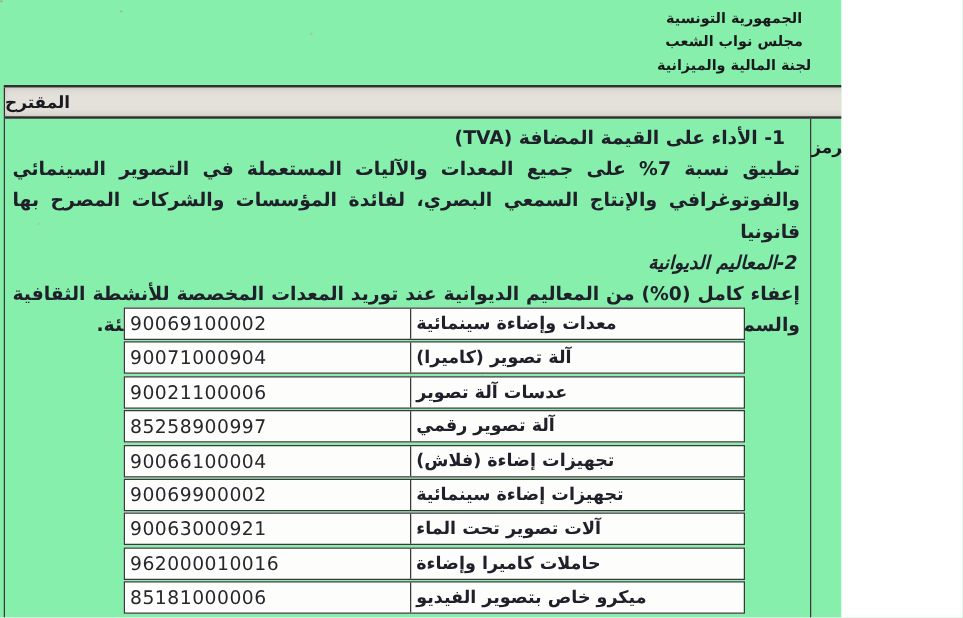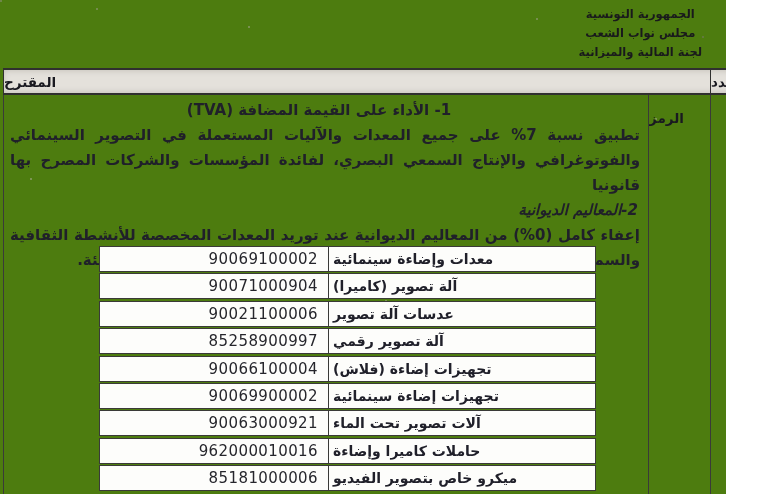--- a/index.html
+++ b/index.html
@@ -1,21 +1,21 @@
 <!DOCTYPE html>
 <html lang="ar"><head>
 <meta charset="utf-8">
 <style>
   * { box-sizing: border-box; margin: 0; padding: 0; }
   html, body { background: #ffffff; }
   body { font-family: "DejaVu Sans", sans-serif; }
   .page {
     position: relative;
-    width: 726px; height: 494px;
-    background: #4d7c0f;
+    width: 673px; height: 494px;
+    background: #86efac;
     overflow: hidden;
     color: #1d1d1f;
   }
   
   .letterhead {
     position: absolute; top: 5px; right: 24px;
     text-align: center; direction: rtl;
     font-weight: 700; font-size: 11.5px; line-height: 19px;
     color: #19191c;
   }
@@ -40,38 +40,38 @@
   .h-prop { flex: 1;     border-left: 1.8px solid #30302f; }
   .body-row { display: flex; position: absolute; top: 27px; bottom: -4px; left: 0; right: 0; }
   .b-num  { width: 60px; border-left: 1.8px solid #3a3a38; }
   .b-code { width: 62px; border-left: 1.8px solid #3a3a38; }
   .b-prop { flex: 1; border-left: 1.8px solid #3a3a38; position: relative; padding: 3px 8px 0 6px; }
   
   .prop-text p {
     direction: rtl; font-weight: 700; color: #20202a;
     font-size: 15px; line-height: 25px;
   }
-  .p-title1 { text-align: center; padding-right: 12px; }
+  .p-title1 { text-align: right; padding-right: 12px; }
   .p-body   { text-align: justify; text-align-last: right; }
   .p-title2 { text-align: right; padding-right: 2px; font-style: italic; }
   
   .inner { position: absolute; top: 151px; right: 52px; width: 497px; direction: rtl; }
   .irow {
     display: flex; height: 26px; margin-bottom: 1.4px;
     border: 1.6px solid #3a3a38; background: #fdfdfb;
   }
   .i-desc {
     width: 267px; border-left: 1.6px solid #3a3a38;
     text-align: left; direction: rtl;
     font-weight: 700; font-size: 14px; line-height: 22px;
     padding: 1px 7px 0 4px; color: #20202a;
     white-space: nowrap; overflow: hidden;
   }
   .i-code {
-    flex: 1; text-align: right; direction: ltr;
+    flex: 1; text-align: left; direction: ltr;
     font-size: 15px; line-height: 22px; letter-spacing: .4px;
     padding: 1px 10px 0 4px; color: #26262c;
   }
   
   .noise { position: absolute; width: 2px; height: 2px; border-radius: 50%; background: #9a968e; opacity: .6;
     box-shadow: 96px 8px 0 #a5a19a, 248px 26px 0 #b0aca4, 536px 18px 0 #aaa69e,
                 608px 38px 0 #8f8b84, 702px 36px 0 #7d7974, 655px 118px 0 #b3afa7,
                 30px 178px 0 #b8b4ac, 748px 232px 0 #aca89f, 385px 300px 0 #b5b1a9,
                 540px 332px 0 #b0aca4, 140px 420px 0 #b8b4ac, 752px 88px 0 #a5a19a; }
 </style>

